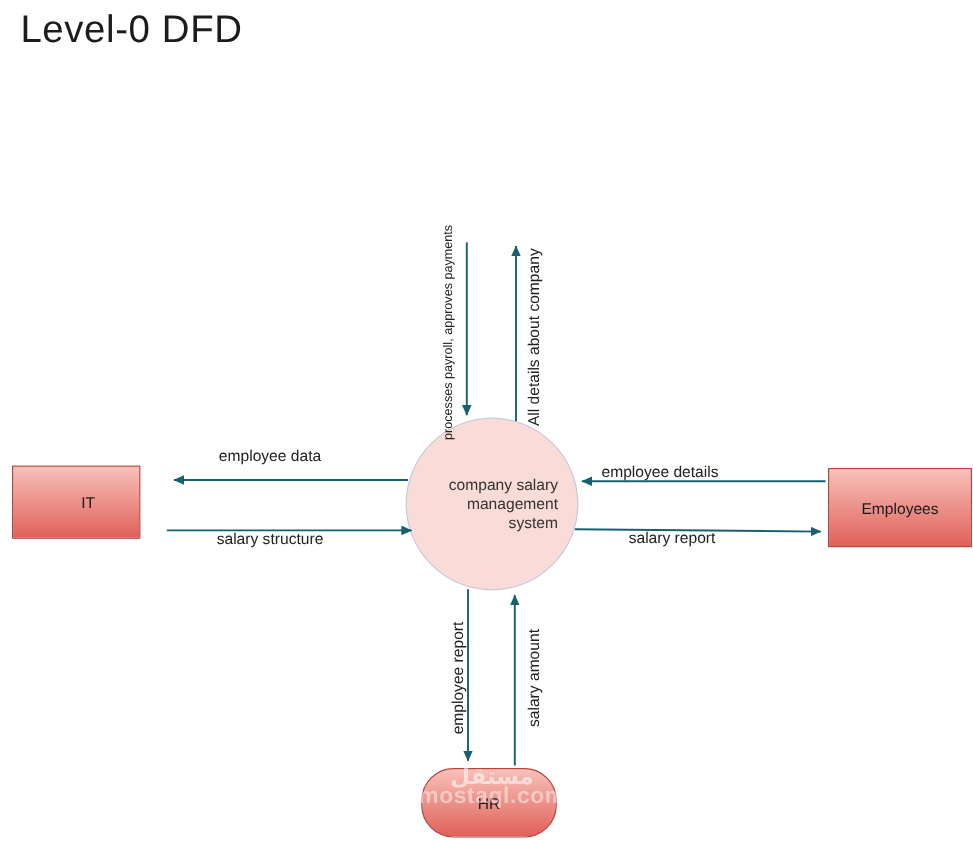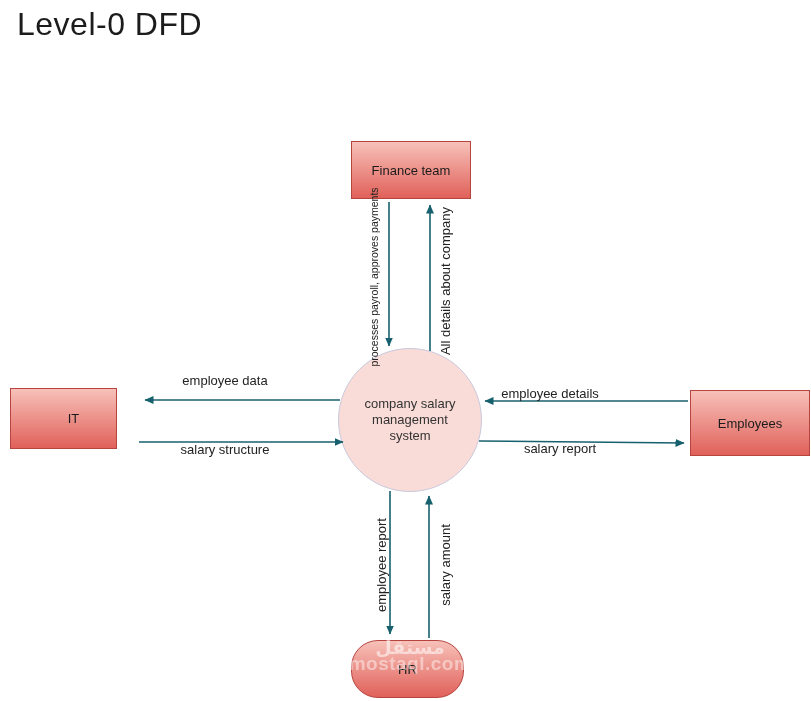--- a/index.html
+++ b/index.html
@@ -22,21 +22,21 @@
   .entity-it{left:10px;top:388px;width:107px;height:61px;padding-left:20px;}
   .entity-employees{left:690px;top:390px;width:120px;height:66px;}
   .entity-hr{left:351px;top:640px;width:113px;height:58px;border-radius:27px;}
   .entity .entity-label{position:relative;z-index:2;}
   
   .process{
     position:absolute;left:338px;top:348px;width:144px;height:144px;border-radius:50%;
     background:var(--process-fill);border:1px solid var(--process-border);
     display:flex;align-items:center;justify-content:center;box-sizing:border-box;
   }
-  .process-label{width:110px;text-align:center;font-size:13px;line-height:1.25;color:#333;}
+  .process-label{width:110px;text-align:right;font-size:13px;line-height:1.25;color:#333;}
   
   .hlabel,.vlabel{
     position:absolute;font-size:13px;color:#222;white-space:nowrap;
     transform:translate(-50%,-50%);
   }
   .vlabel{transform:translate(-50%,-50%) rotate(-90deg);}
   .vlabel.small{font-size:10.5px;}
   
   svg.arrows{position:absolute;left:0;top:0;pointer-events:none;}
   svg.arrows line{stroke:var(--arrow);stroke-width:1.6;}
@@ -59,23 +59,20 @@
 <body>
 
 <div class="canvas">
 
   <div class="page-title">Level-0 DFD</div>
 
   <div class="process">
     <div class="process-label">company salary management system</div>
   </div>
 
-  <div class="entity entity-finance">
-    <span class="entity-label">Finance team</span>
-  </div>
   <div class="entity entity-it">
     <span class="entity-label">IT</span>
   </div>
   <div class="entity entity-employees">
     <span class="entity-label">Employees</span>
   </div>
   <div class="entity entity-hr">
     <span class="entity-label">HR</span>
   </div>
 

